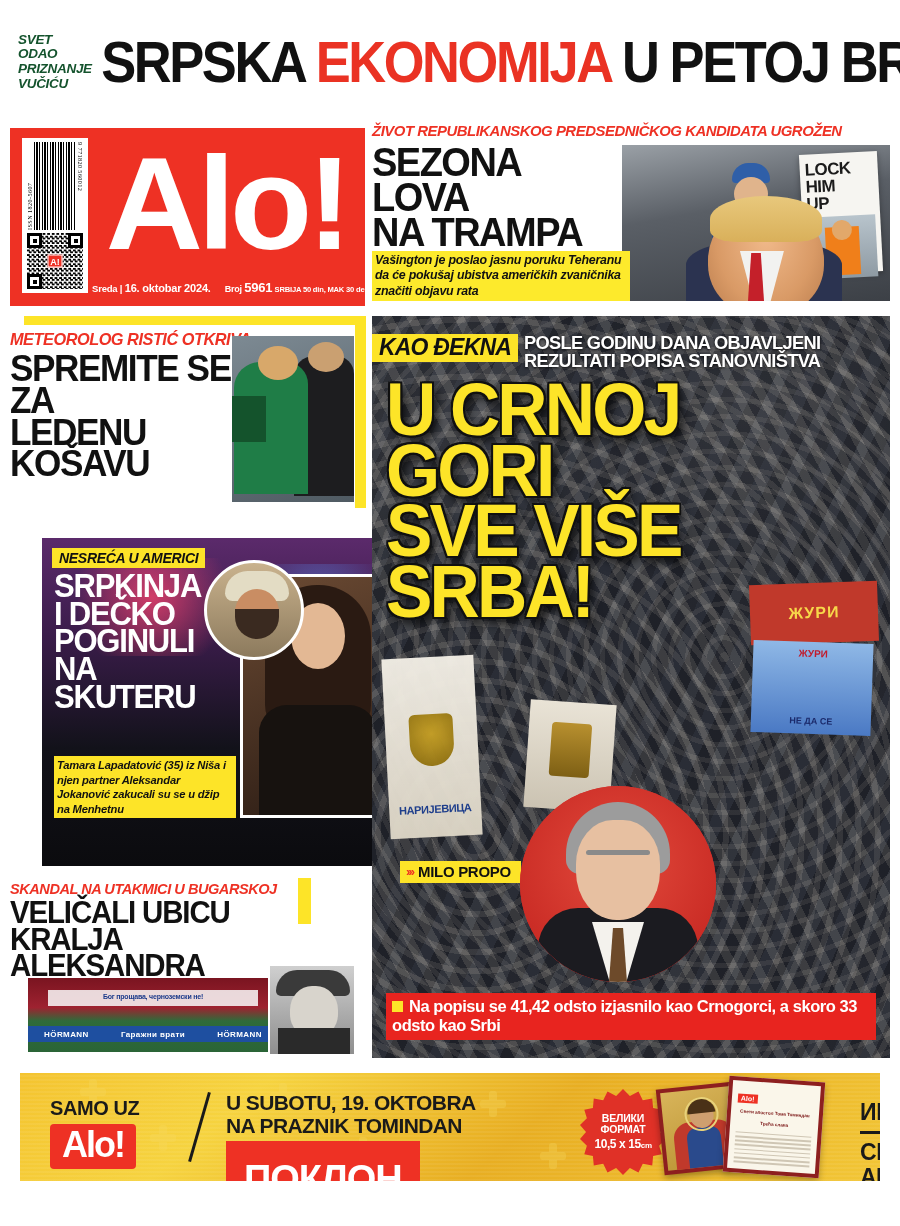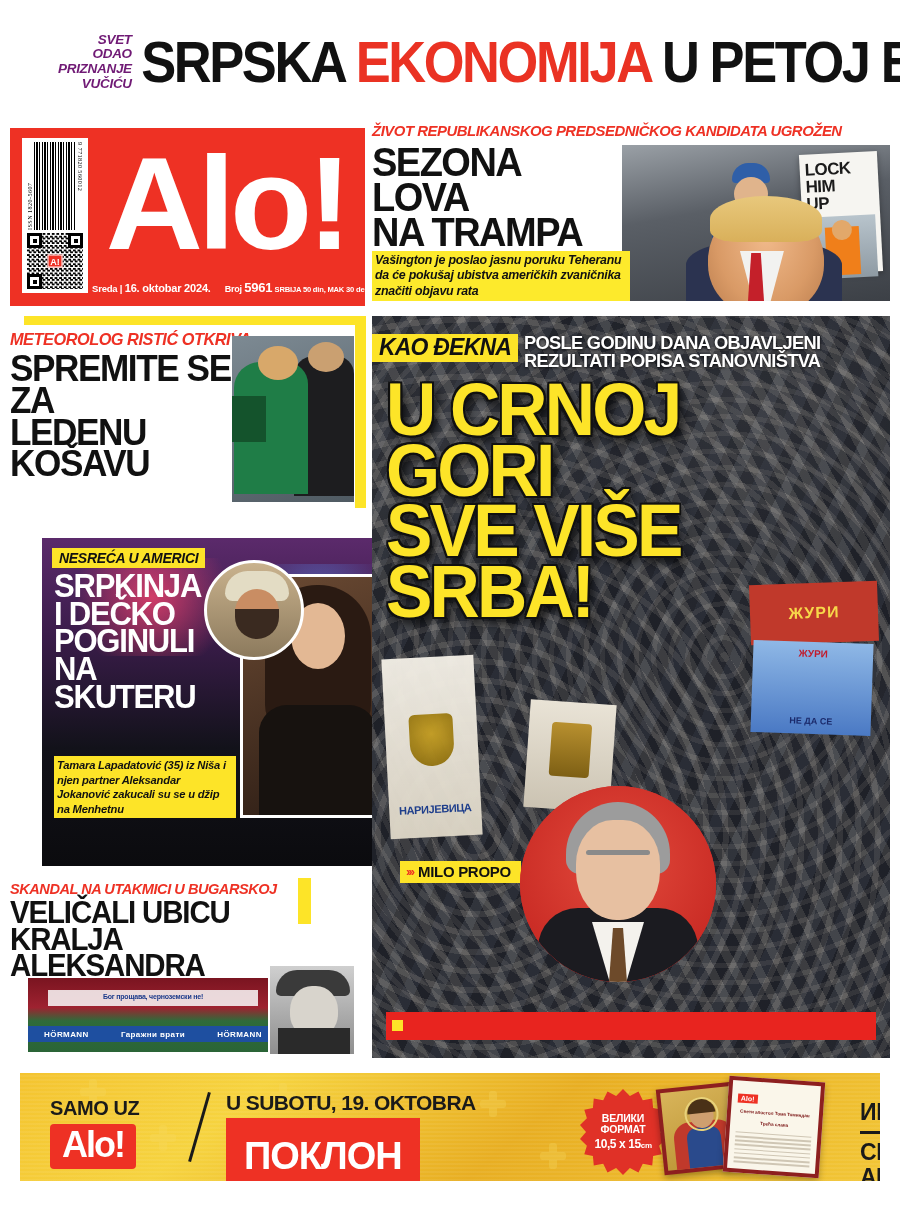--- a/index.html
+++ b/index.html
@@ -7,25 +7,24 @@
   body {
     width:900px; height:1226px; position:relative;
     font-family:"Liberation Sans", sans-serif;
     overflow:hidden;
   }
   .page { position:relative; width:900px; height:1226px; background:#fff; }
 
   
   .skyline { position:absolute; left:0; top:24px; width:900px; height:76px; display:flex; align-items:center; }
   .sky-kicker {
-    width:100px; padding-left:18px; color:#701a75;
+    width:100px; padding-left:18px; color:#14532d;
     font-weight:900; font-style:italic; font-size:13.5px; line-height:1.08;
-    text-align:right; letter-spacing:-0.3px; text-transform:uppercase;
+    letter-spacing:-0.3px; text-transform:uppercase;
     font-stretch:condensed;
-    margin-left:40px;
   }
   .sky-main {
     flex:1; font-weight:900; font-style:normal; font-size:57px; line-height:0.92;
     letter-spacing:-2.6px; white-space:nowrap; color:#111;
     transform:scaleX(0.92); transform-origin:left center;
     padding-left:10px;
   }
   .sky-main .red { color:#ea3223; }
 
   
@@ -506,21 +505,21 @@
       <div class="suit"></div>
       <div class="hair"></div>
       <div class="face"></div>
       <div class="brow"></div>
       <div class="shirt"></div>
       <div class="tie"></div>
     </div>
 
     <div class="ms-bullets">
       <div class="ms-bullet">
-        <span class="sq"></span>
+        <span class="sq"></span><span>Na popisu se 41,42 odsto izjasnilo kao Crnogorci, a skoro 33 odsto kao Srbi</span>
       </div>
     </div>
   </div>
 
   <div class="promo">
     <div class="cross" style="left:60px;top:6px;"></div>
     <div class="cross" style="left:130px;top:52px;"></div>
     <div class="cross" style="left:250px;top:10px;"></div>
     <div class="cross" style="left:330px;top:64px;"></div>
     <div class="cross" style="left:460px;top:18px;"></div>
@@ -530,20 +529,21 @@
     <div class="cross" style="left:640px;top:40px;"></div>
 
     <div class="pr-left">
       <div class="pr-samo">SAMO UZ</div>
       <div class="pr-alo">Alo!</div>
     </div>
     <div class="pr-slash"></div>
 
     <div class="pr-mid">
       <div class="pr-l1">U SUBOTU, 19. OKTOBRA</div>
+      <div class="pr-l2">NA PRAZNIK TOMINDAN</div>
       <div class="pr-gift">ПОКЛОН</div>
     </div>
 
     <div class="pr-starbadge">
       <div class="star-shape"></div>
       <div class="star-txt">
         <div class="s1">ВЕЛИКИ</div>
         <div class="s2">ФОРМАТ</div>
         <div class="s3"><span>10,5 x 15</span><i>cm</i></div>
       </div>

